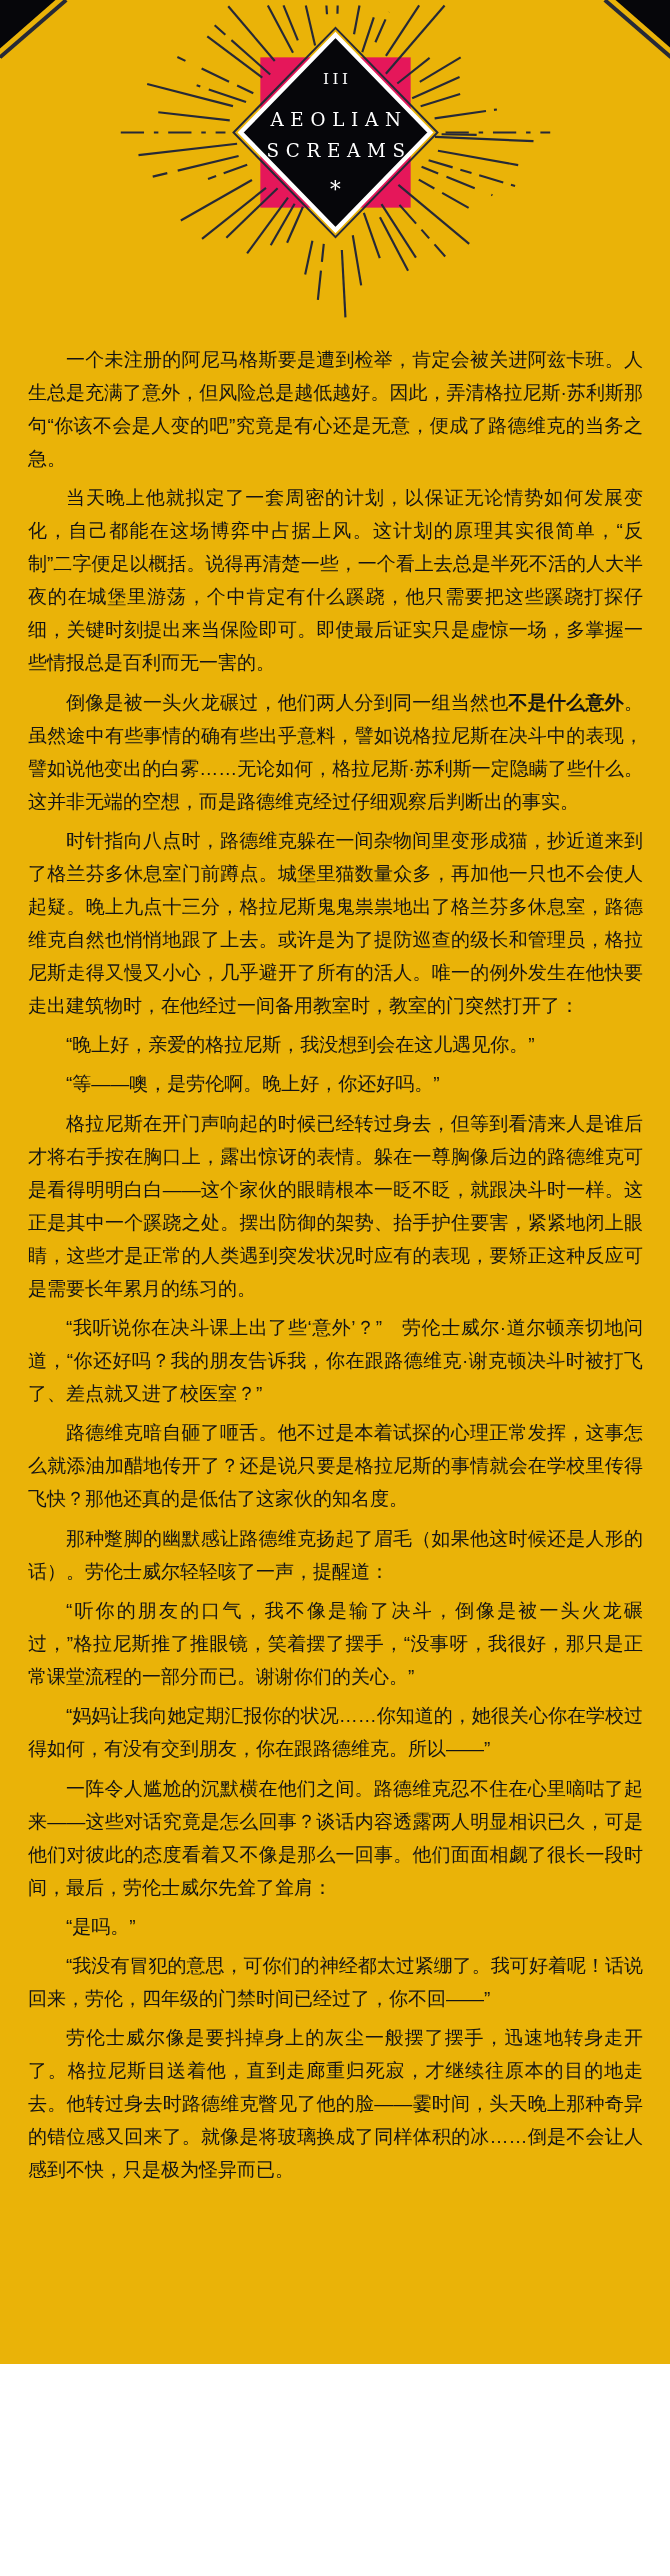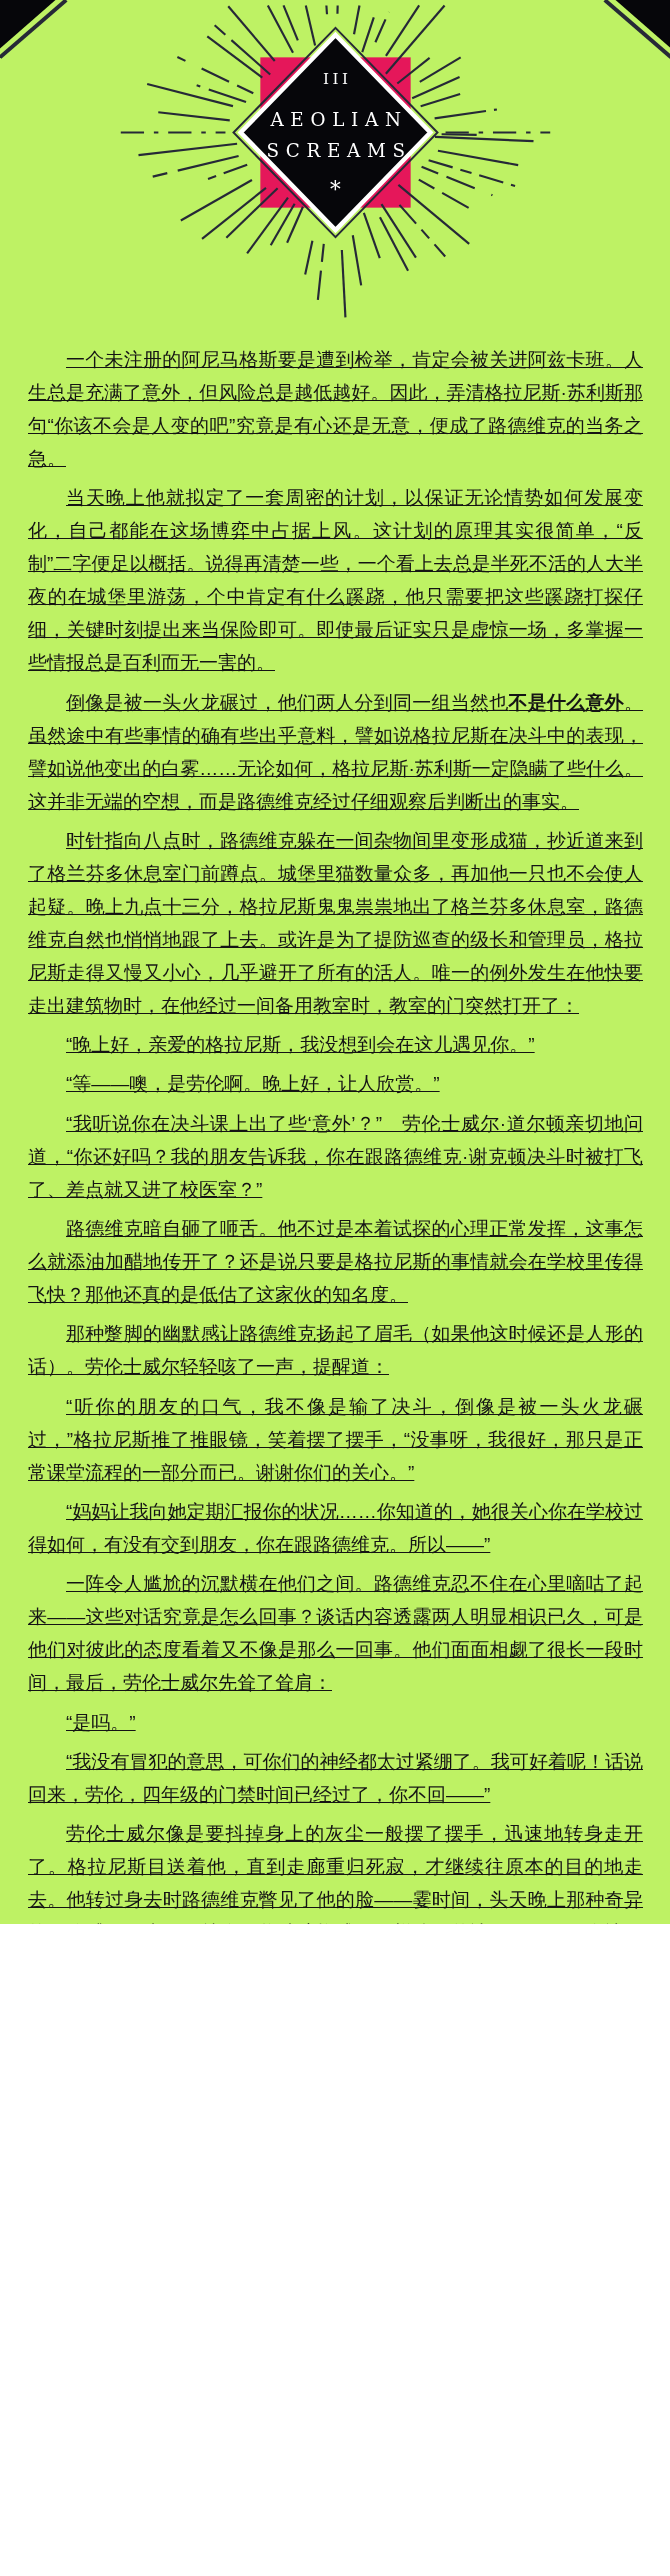--- a/index.html
+++ b/index.html
@@ -1,36 +1,35 @@
 <!DOCTYPE html>
 <html style="font-size:14.3px"><head>
 <meta charset="utf-8">
 <style>
   html,body{margin:0;padding:0;background:#ffffff;}
   .page{
     position:relative;
     width:671px;
-    height:1924px;
-    background:#bef264;
+    height:2364px;
+    background:#eab308;
     overflow:hidden;
     font-family:"Liberation Sans","DejaVu Sans",sans-serif;
   }
   .hdr-svg{position:absolute;top:0;left:0;display:block;}
   .ftr-svg{position:absolute;top:2396px;left:0;display:block;}
   .article{
     position:absolute;
     top:343px;
     left:0;
     right:0;
     padding:0 28px;
     font-size:19px;
     line-height:33px;
     color:#141414;
     text-align:justify;
-    text-decoration:underline;
   }
   .article p{
     margin:0 0 6.3px 0;
     text-indent:2em;
   }
   .article p.section-break{
   }
   .article span.b{
     font-weight:700;
   }
@@ -112,21 +111,22 @@
     <text class="orn-text" x="379" y="168" font-size="20.5" letter-spacing="7.5" text-anchor="middle" dominant-baseline="central">SCREAMS</text>
     <text class="orn-text" x="375" y="212" font-size="24" text-anchor="middle" dominant-baseline="central">*</text>
   </svg>
 
   <div class="article" id="article">
       <p><span>一个未注册的阿尼马格斯要是遭到检举，肯定会被关进阿兹卡班。人生总是充满了意外，但风险总是越低越好。因此，弄清格拉尼斯·苏利斯那句“你该不会是人变的吧”究竟是有心还是无意，便成了路德维克的当务之急。</span></p>
       <p><span>当天晚上他就拟定了一套周密的计划，以保证无论情势如何发展变化，自己都能在这场博弈中占据上风。这计划的原理其实很简单，“反制”二字便足以概括。说得再清楚一些，一个看上去总是半死不活的人大半夜的在城堡里游荡，个中肯定有什么蹊跷，他只需要把这些蹊跷打探仔细，关键时刻提出来当保险即可。即使最后证实只是虚惊一场，多掌握一些情报总是百利而无一害的。</span></p>
       <p><span>倒像是被一头火龙碾过，他们两人分到同一组当然也</span><span class="b">不是什么意外</span><span>。虽然途中有些事情的确有些出乎意料，譬如说格拉尼斯在决斗中的表现，譬如说他变出的白雾……无论如何，格拉尼斯·苏利斯一定隐瞒了些什么。这并非无端的空想，而是路德维克经过仔细观察后判断出的事实。</span></p>
       <p class="section-break"><span>时针指向八点时，路德维克躲在一间杂物间里变形成猫，抄近道来到了格兰芬多休息室门前蹲点。城堡里猫数量众多，再加他一只也不会使人起疑。晚上九点十三分，格拉尼斯鬼鬼祟祟地出了格兰芬多休息室，路德维克自然也悄悄地跟了上去。或许是为了提防巡查的级长和管理员，格拉尼斯走得又慢又小心，几乎避开了所有的活人。唯一的例外发生在他快要走出建筑物时，在他经过一间备用教室时，教室的门突然打开了：</span></p>
       <p><span>“晚上好，亲爱的格拉尼斯，我没想到会在这儿遇见你。”</span></p>
-      <p><span>“等——噢，是劳伦啊。晚上好，让人欣赏。”</span></p>
+      <p><span>“等——噢，是劳伦啊。晚上好，你还好吗。”</span></p>
+      <p><span>格拉尼斯在开门声响起的时候已经转过身去，但等到看清来人是谁后才将右手按在胸口上，露出惊讶的表情。躲在一尊胸像后边的路德维克可是看得明明白白——这个家伙的眼睛根本一眨不眨，就跟决斗时一样。这正是其中一个蹊跷之处。摆出防御的架势、抬手护住要害，紧紧地闭上眼睛，这些才是正常的人类遇到突发状况时应有的表现，要矫正这种反应可是需要长年累月的练习的。</span></p>
       <p><span>“我听说你在决斗课上出了些‘意外’？”　劳伦士威尔·道尔顿亲切地问道，“你还好吗？我的朋友告诉我，你在跟路德维克·谢克顿决斗时被打飞了、差点就又进了校医室？”</span></p>
       <p><span>路德维克暗自砸了咂舌。他不过是本着试探的心理正常发挥，这事怎么就添油加醋地传开了？还是说只要是格拉尼斯的事情就会在学校里传得飞快？那他还真的是低估了这家伙的知名度。</span></p>
       <p><span>那种蹩脚的幽默感让路德维克扬起了眉毛（如果他这时候还是人形的话）。劳伦士威尔轻轻咳了一声，提醒道：</span></p>
       <p><span>“听你的朋友的口气，我不像是输了决斗，倒像是被一头火龙碾过，”格拉尼斯推了推眼镜，笑着摆了摆手，“没事呀，我很好，那只是正常课堂流程的一部分而已。谢谢你们的关心。”</span></p>
       <p><span>“妈妈让我向她定期汇报你的状况……你知道的，她很关心你在学校过得如何，有没有交到朋友，你在跟路德维克。所以——”</span></p>
       <p><span>一阵令人尴尬的沉默横在他们之间。路德维克忍不住在心里嘀咕了起来——这些对话究竟是怎么回事？谈话内容透露两人明显相识已久，可是他们对彼此的态度看着又不像是那么一回事。他们面面相觑了很长一段时间，最后，劳伦士威尔先耸了耸肩：</span></p>
       <p><span>“是吗。”</span></p>
       <p><span>“我没有冒犯的意思，可你们的神经都太过紧绷了。我可好着呢！话说回来，劳伦，四年级的门禁时间已经过了，你不回——”</span></p>
       <p><span>劳伦士威尔像是要抖掉身上的灰尘一般摆了摆手，迅速地转身走开了。格拉尼斯目送着他，直到走廊重归死寂，才继续往原本的目的地走去。他转过身去时路德维克瞥见了他的脸——霎时间，头天晚上那种奇异的错位感又回来了。就像是将玻璃换成了同样体积的冰……倒是不会让人感到不快，只是极为怪异而已。</span></p>
     </div>

